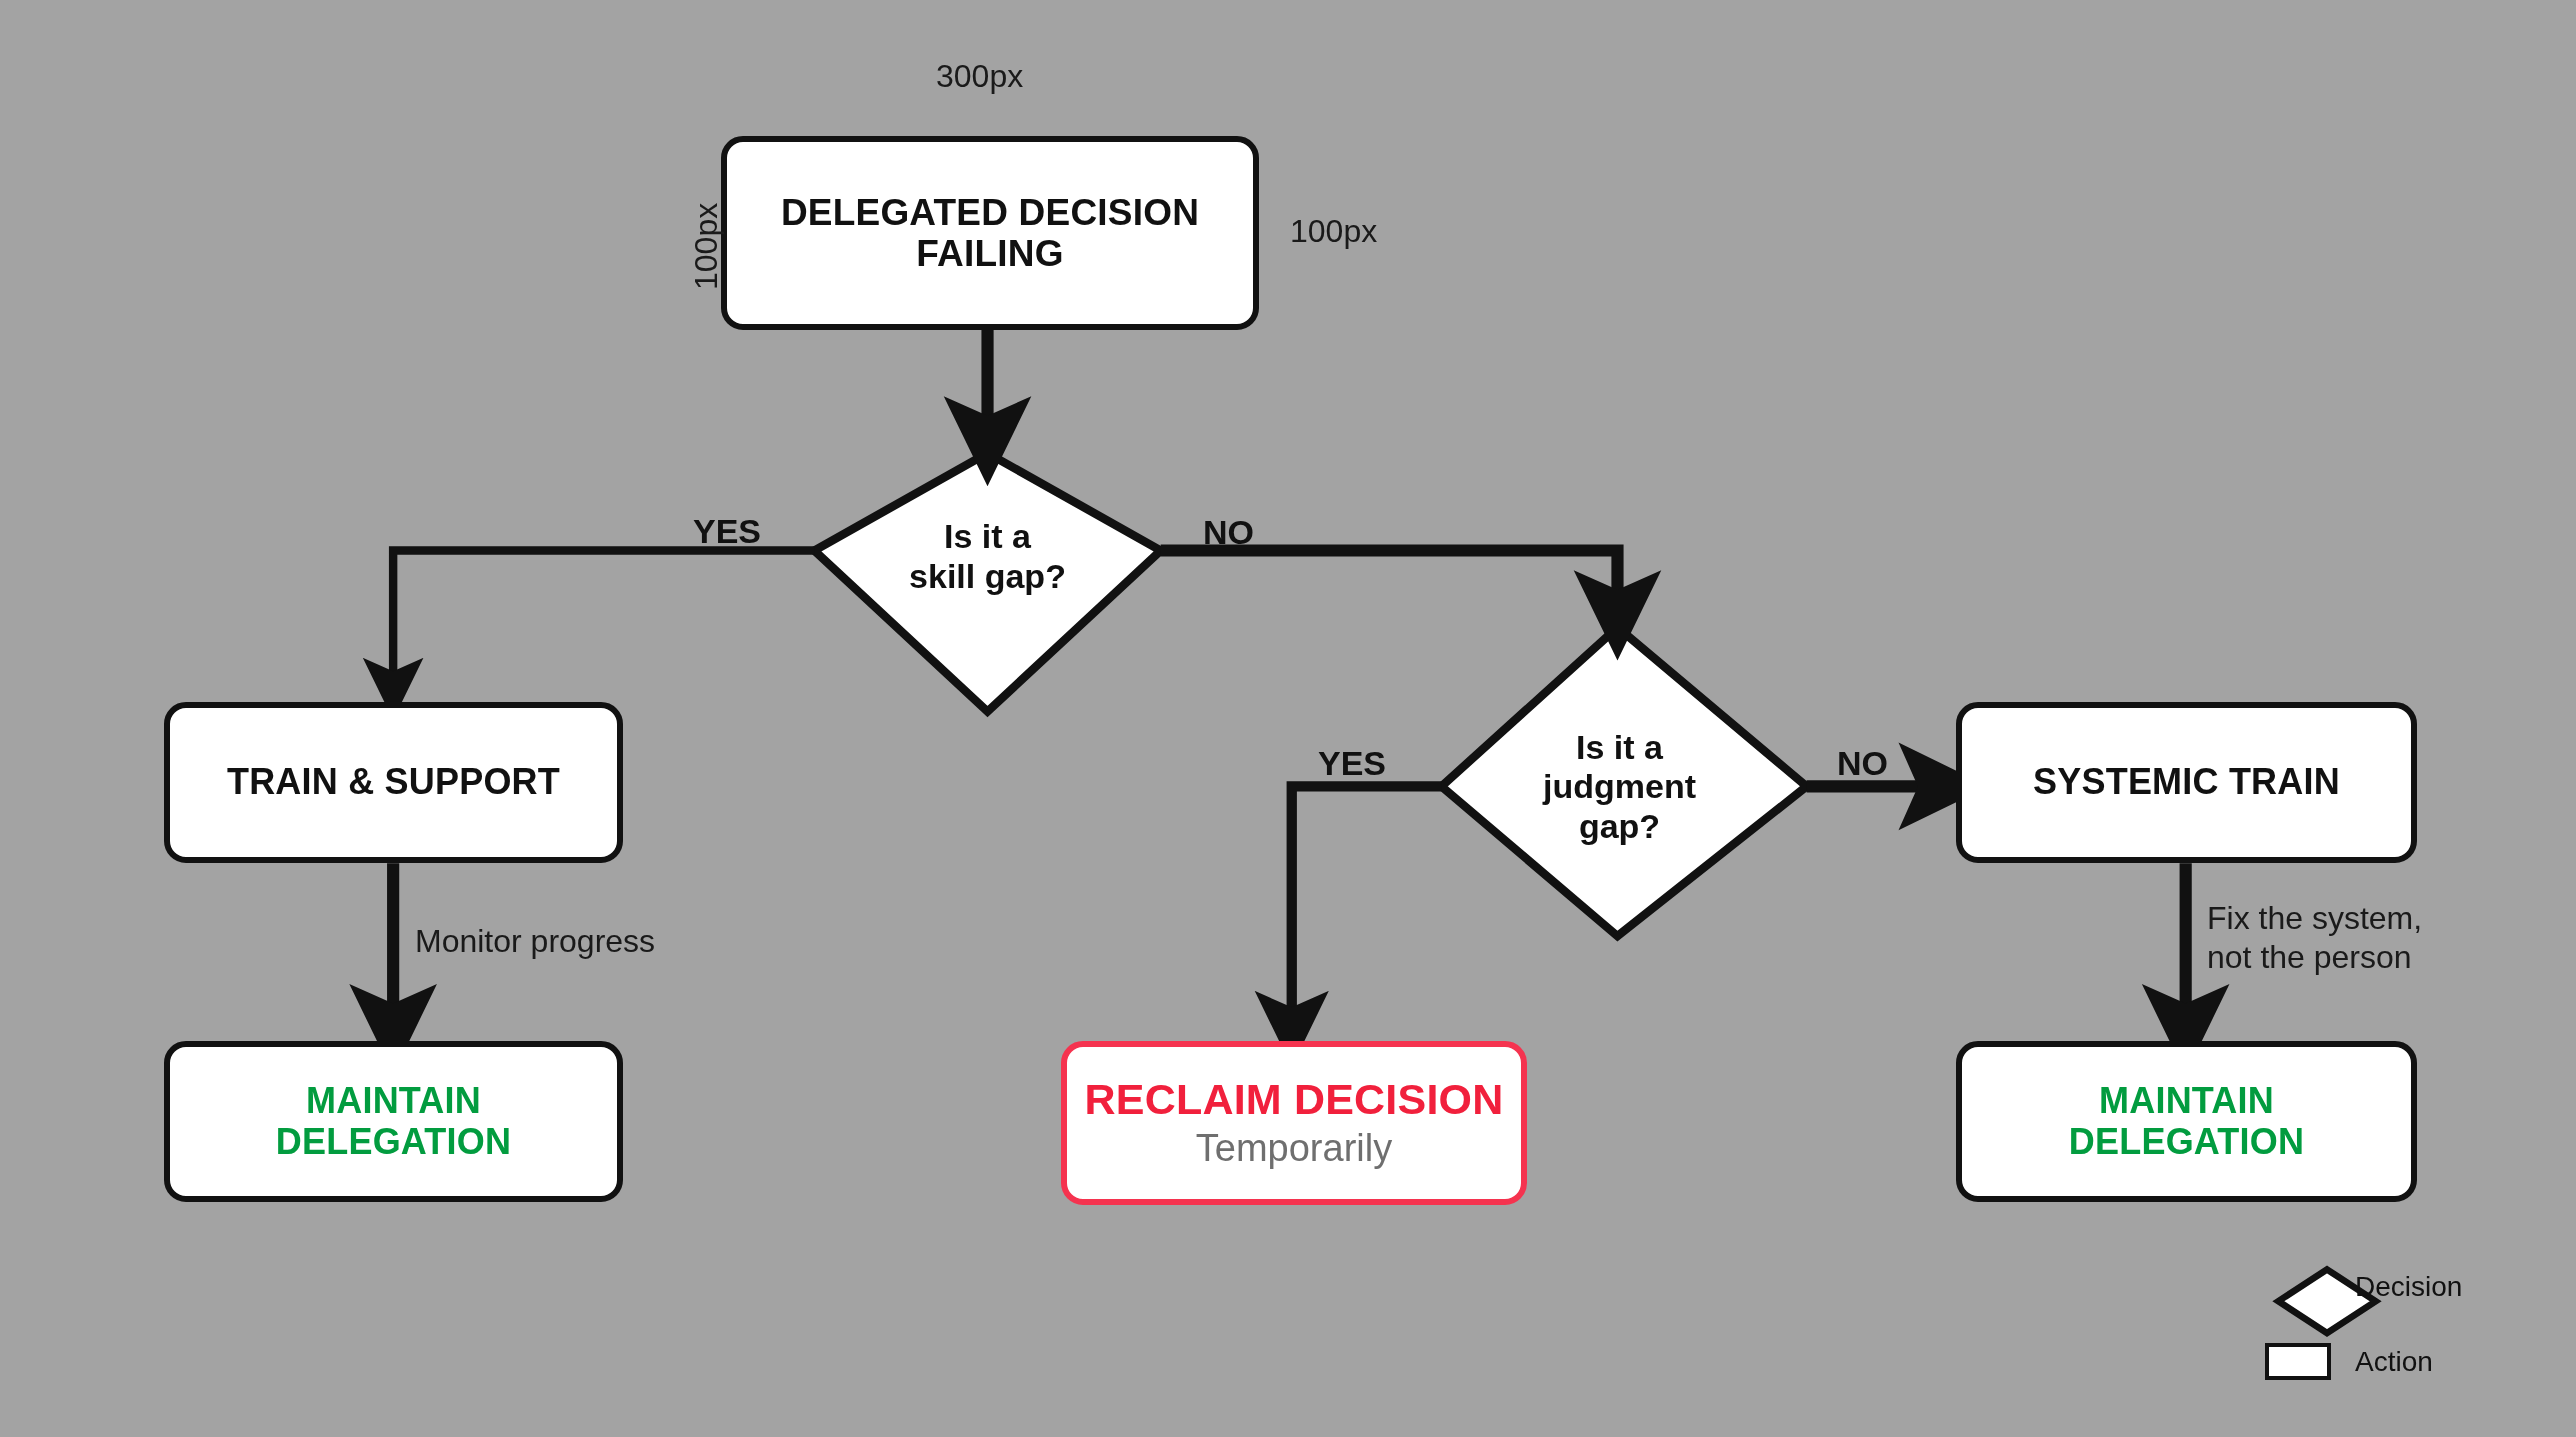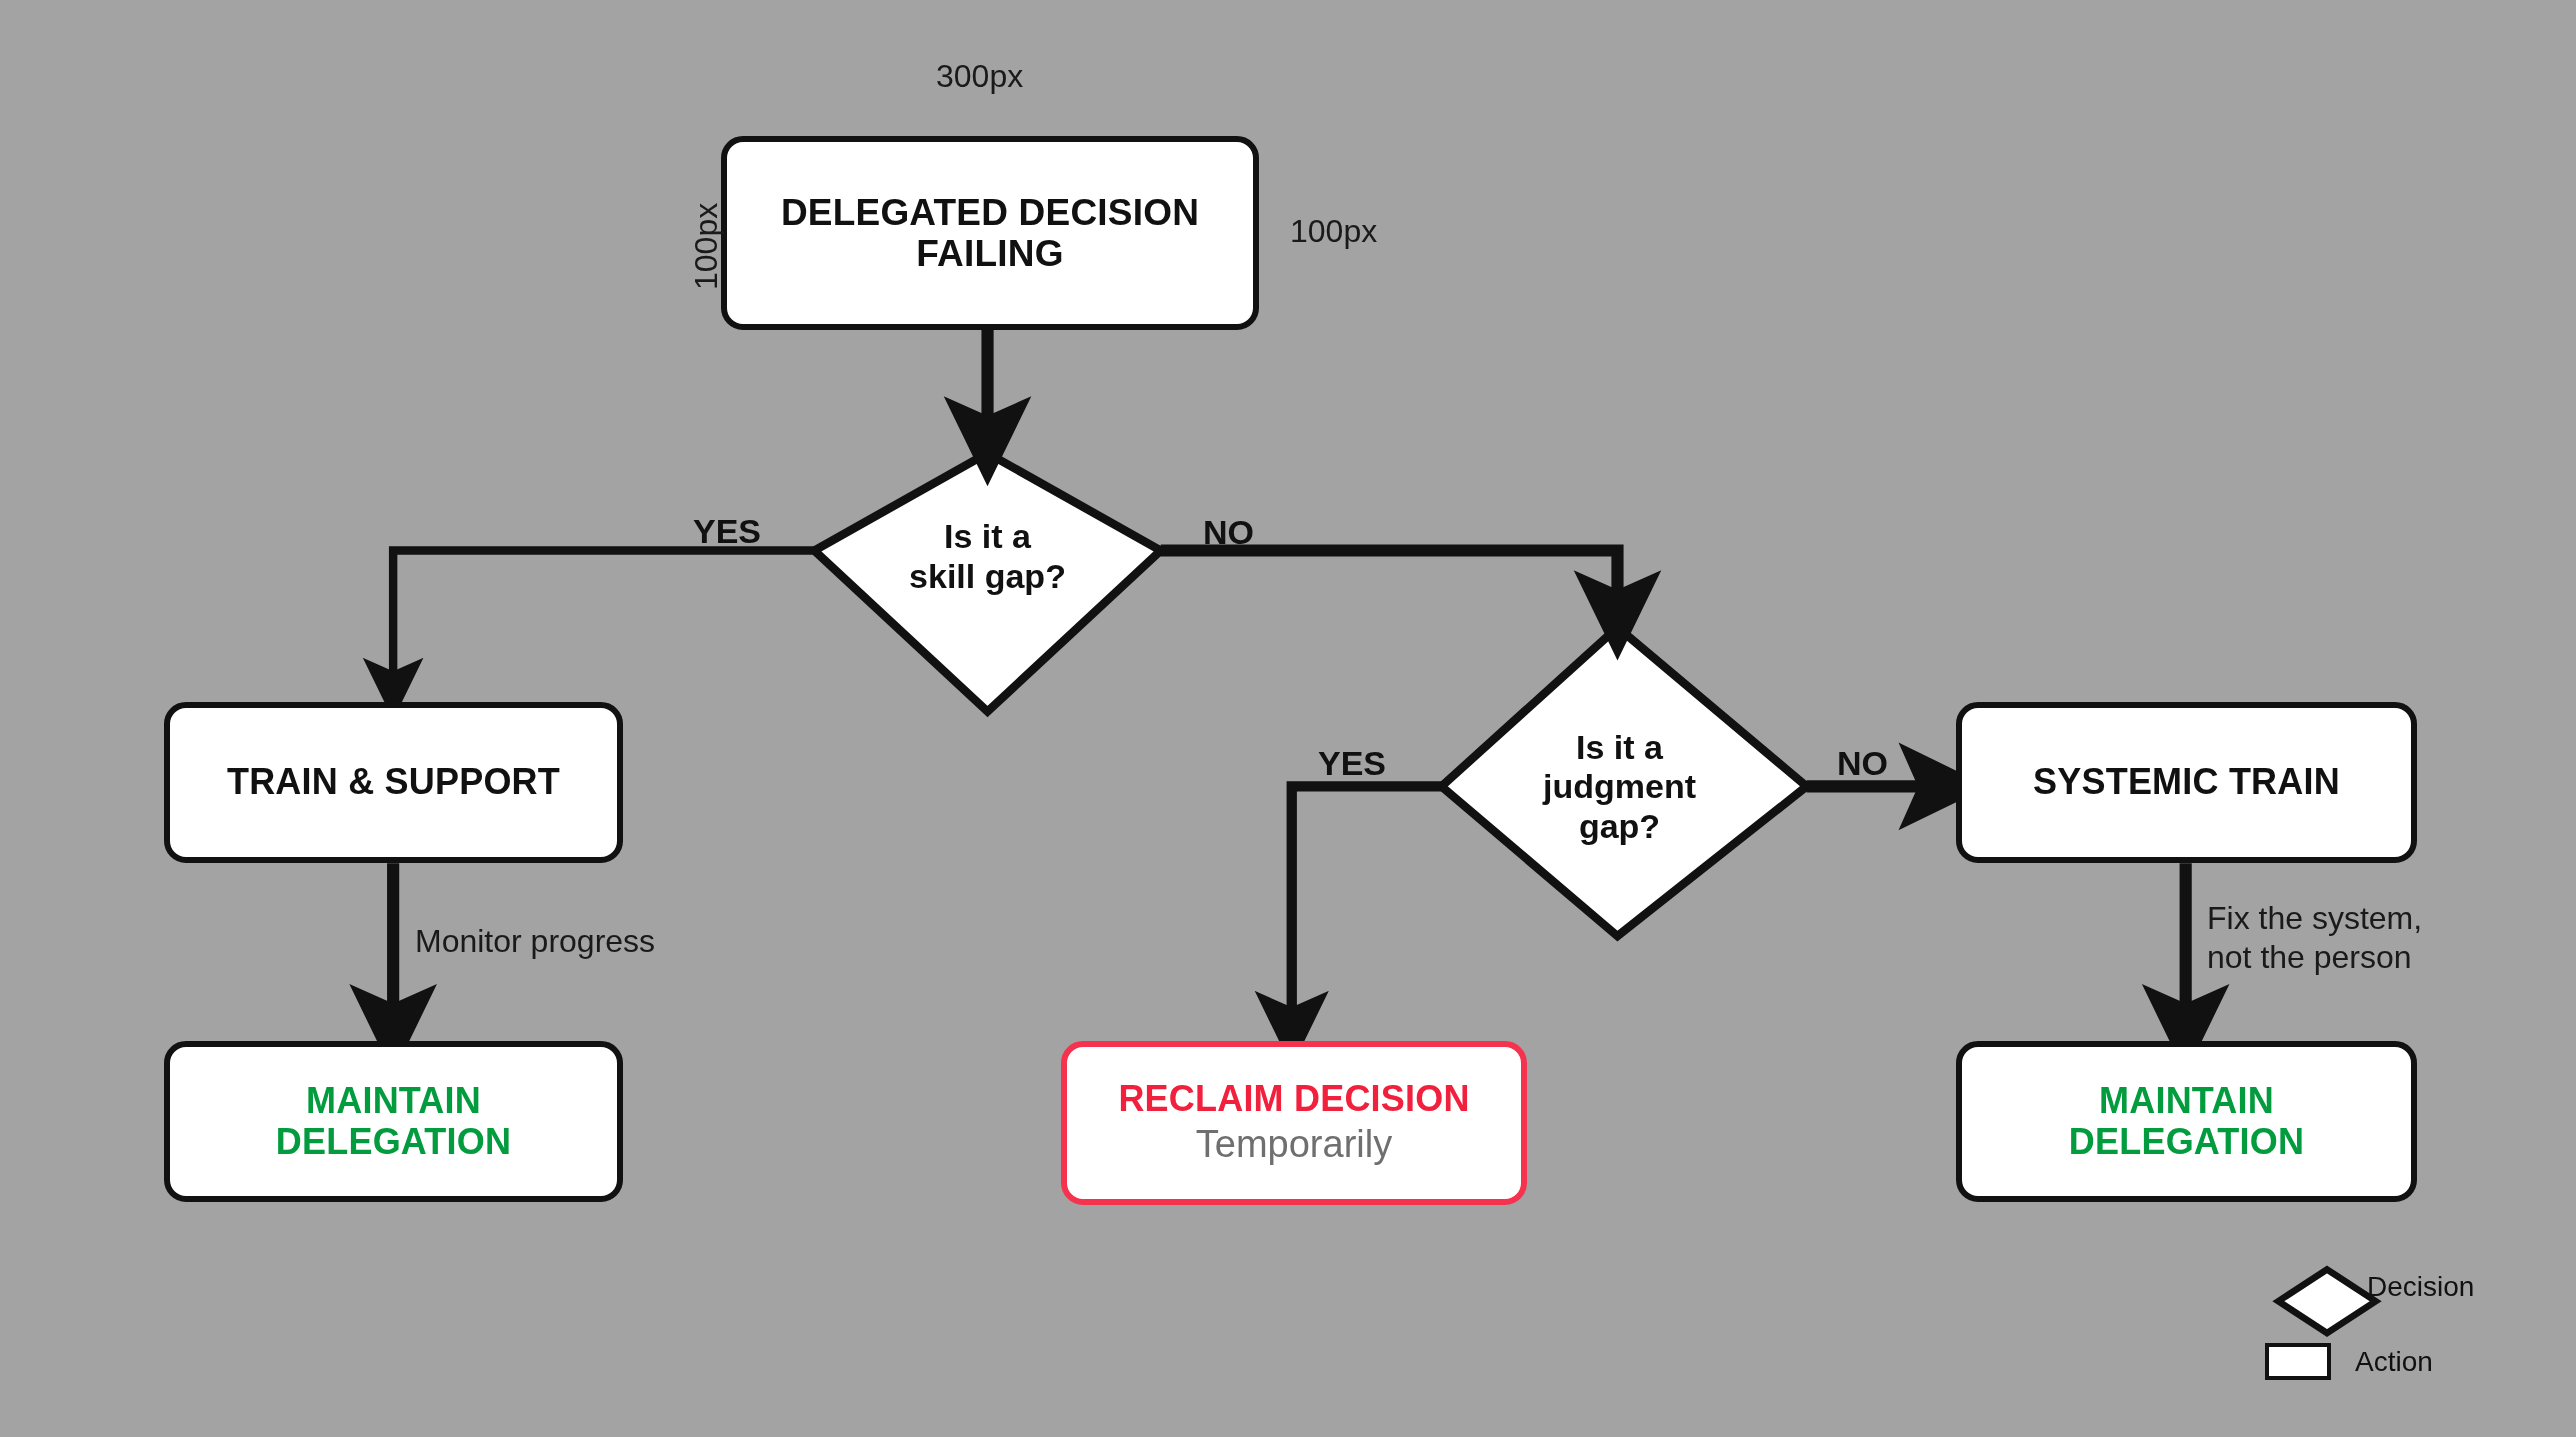--- a/index.html
+++ b/index.html
@@ -181,21 +181,21 @@
   <div class="node action-box" style="left:164px; top:702px; width:459px; height:161px;">
     <div class="node-title" style="font-size:36px;">TRAIN &amp; SUPPORT</div>
   </div>
 
   <div class="node action-box" style="left:164px; top:1041px; width:459px; height:161px;">
     <div class="node-title green" style="font-size:36px; white-space:pre-line;">MAINTAIN
 DELEGATION</div>
   </div>
 
   <div class="node action-box danger" style="left:1061px; top:1041px; width:466px; height:164px;">
-    <div class="node-title red" style="font-size:36px;">RECLAIM DECISION</div>
+    <div class="node-title red" style="font-size:43px;">RECLAIM DECISION</div>
     <div class="node-sub" style="font-size:38px;">Temporarily</div>
   </div>
 
   <div class="node action-box" style="left:1956px; top:702px; width:461px; height:161px;">
     <div class="node-title" style="font-size:36px;">SYSTEMIC TRAIN</div>
   </div>
 
   <div class="node action-box" style="left:1956px; top:1041px; width:461px; height:161px;">
     <div class="node-title green" style="font-size:36px; white-space:pre-line;">MAINTAIN
 DELEGATION</div>
@@ -209,21 +209,21 @@
 
   <div class="edge-label" style="left:1837px; top:744px; font-size:34px;">NO</div>
 
   <div class="note-label" style="left:415px; top:922px; font-size:32px;">Monitor progress</div>
 
   <div class="note-label" style="left:2207px; top:899px; font-size:32px;">Fix the system,
 not the person</div>
 
   <div id="legend" style="left:2265px; top:1254px; width:300px; height:159px;">
 
-    <div class="legend-row" style="left:12px; top:9.4px;text-align:right;">
+    <div class="legend-row" style="left:0px; top:9.4px;text-align:right;">
       <div class="legend-glyph"></div>
       <div class="legend-text">Decision</div>
     </div>
 
     <div class="legend-row" style="left:0px; top:84px;">
       <div class="legend-glyph">
         <div class="legend-rect" style="position:absolute; left:0px; top:4.7px;"></div>
       </div>
       <div class="legend-text">Action</div>
     </div>

